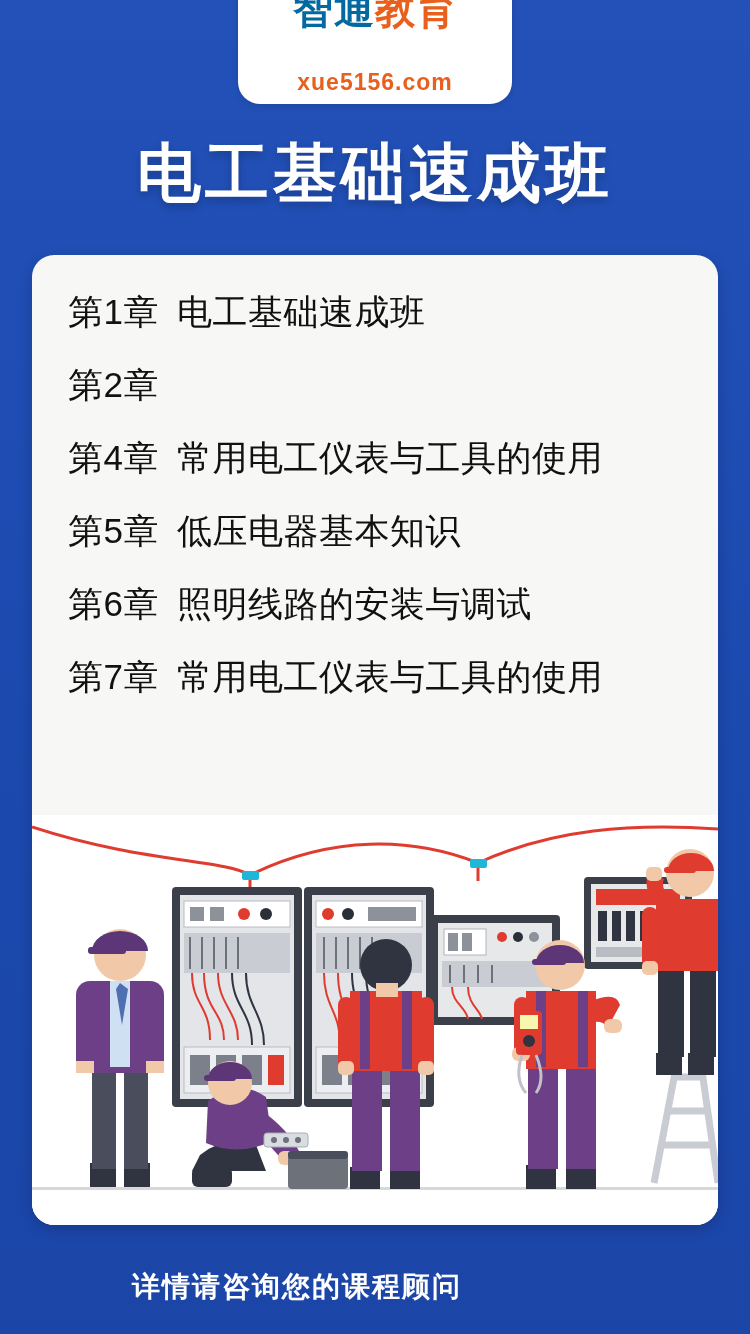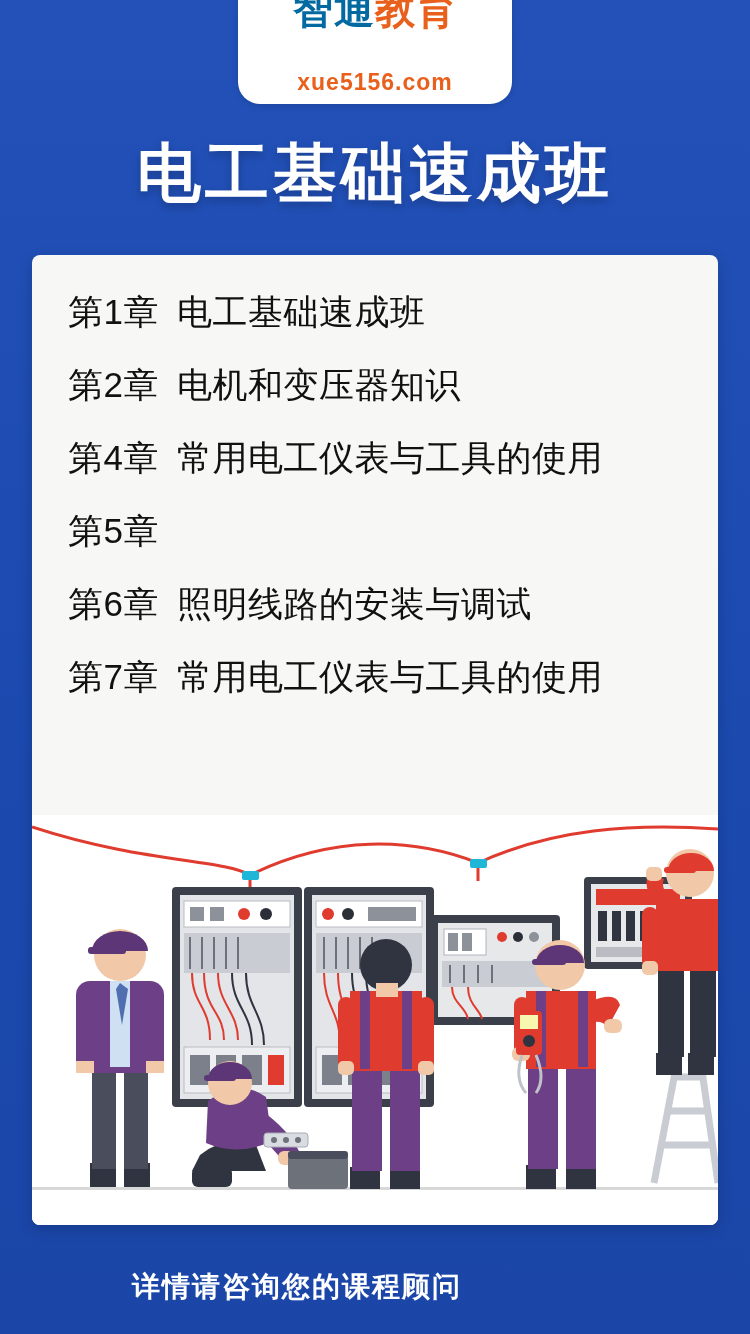--- a/index.html
+++ b/index.html
@@ -76,21 +76,21 @@
   }
 
   
   .card {
     position: absolute;
     top: 255px;
     left: 32px;
     width: 686px;
     height: 970px;
     background: #f7f7f5;
-    border-radius: 8px;
+    border-radius: 22px;
     box-shadow: 0 4px 14px rgba(0,0,0,0.18);
     overflow: hidden;
   }
   .chapter-list {
     position: absolute;
     top: 34px;
     left: 0;
     width: 100%;
     padding: 0 36px;
     box-sizing: border-box;
@@ -149,28 +149,28 @@
 
   <div class="card">
 
     <div class="chapter-list">
       <div class="chapter">
         <span class="num">第1章</span>
         <span class="name">电工基础速成班</span>
       </div>
       <div class="chapter">
         <span class="num">第2章</span>
-        <span class="name">电机和变压器知识</span>
       </div>
       <div class="chapter">
         <span class="num">第4章</span>
         <span class="name">常用电工仪表与工具的使用</span>
       </div>
       <div class="chapter">
         <span class="num">第5章</span>
+        <span class="name">低压电器基本知识</span>
       </div>
       <div class="chapter">
         <span class="num">第6章</span>
         <span class="name">照明线路的安装与调试</span>
       </div>
       <div class="chapter">
         <span class="num">第7章</span>
         <span class="name">常用电工仪表与工具的使用</span>
       </div>
     </div>

